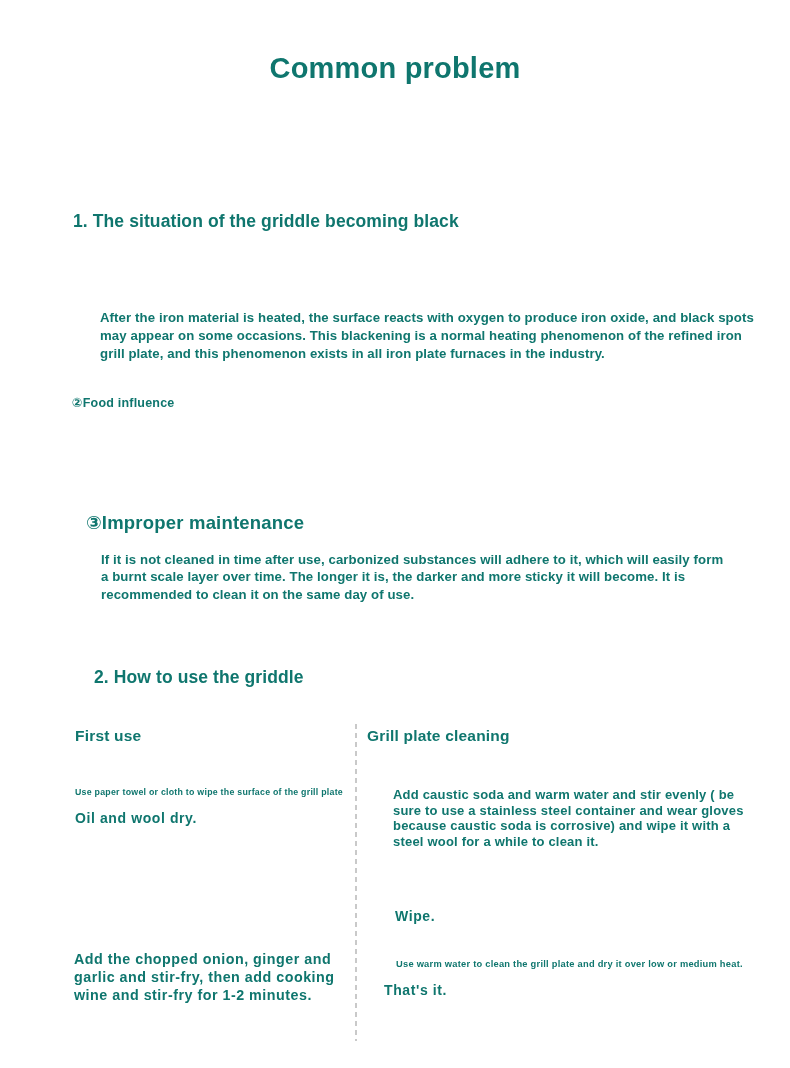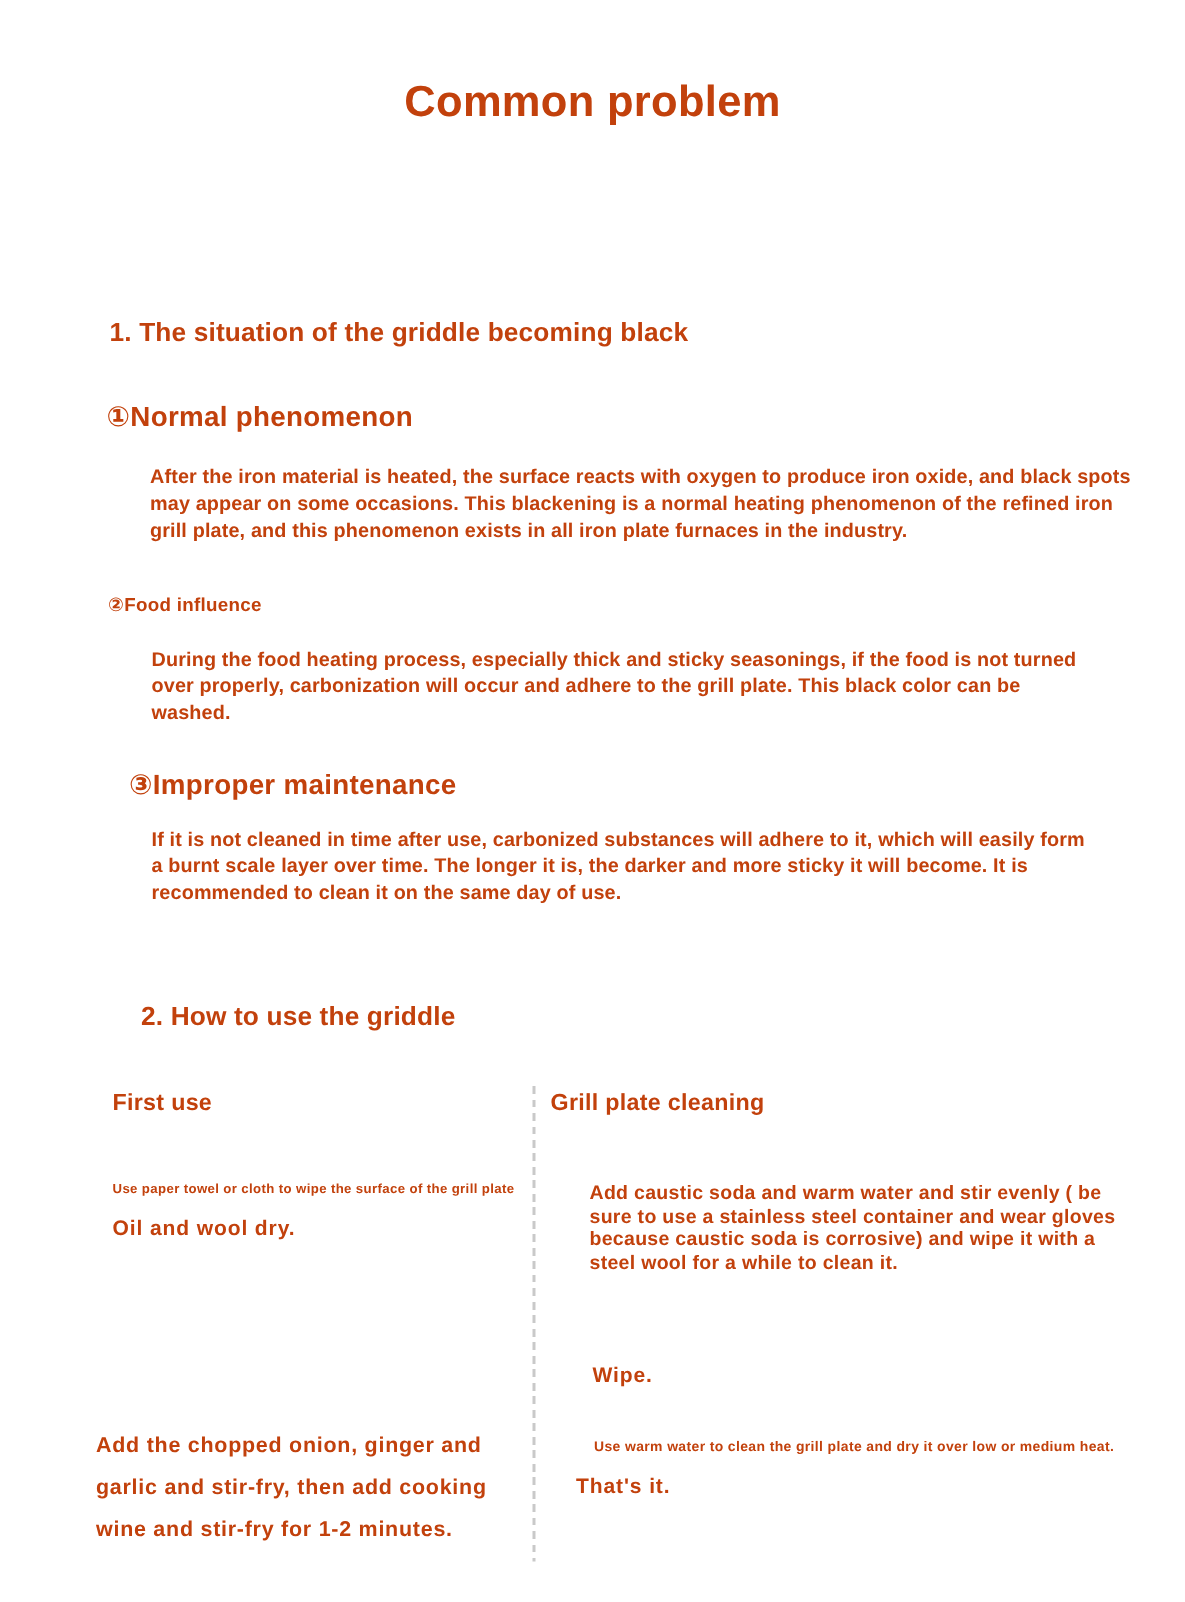--- a/index.html
+++ b/index.html
@@ -14,21 +14,21 @@
     margin: 0 auto;
     background: #ffffff;
     font-family: "Liberation Sans", "DejaVu Sans", sans-serif;
     color: #161616;
     overflow: hidden;
   }
   .page * {
     margin: 0;
     padding: 0;
     font-weight: 700;
-    color: #c2410c;
+    color: #0f766e;
   }
   .abs { position: absolute; }
 
   .title {
     top: 52px;
     left: 0;
     width: 100%;
     text-align: center;
     font-size: 29px;
     letter-spacing: 0.2px;
@@ -103,42 +103,40 @@
   }
   .pos-la1 { top: 810px; left: 75px; }
   .pos-ra2 { top: 908px; left: 395px; }
   .pos-ra3 { top: 982px; left: 384px; }
 
   .pos-la2 {
     top: 880px; left: 74px; width: 294px;
     font-size: 12.7px; line-height: 15.8px; letter-spacing: 0.35px;
   }
   .pos-la3 {
-    top: 950px; left: 64px; width: 286px;
-    font-size: 14.3px; line-height: 28px; letter-spacing: 0.5px;
+    top: 950px; left: 74px; width: 286px;
+    font-size: 14.3px; line-height: 18px; letter-spacing: 0.5px;
   }
   .pos-ra1 {
     top: 787px; left: 393px; width: 364px;
     font-size: 13px; line-height: 15.6px; letter-spacing: 0.2px;
   }
 </style>
 </head>
 <body>
 
 <div class="page">
 
   <h1 class="abs title">Common problem</h1>
 
   <h2 class="abs s1-heading">1. The situation of the griddle becoming black</h2>
 
-  <h3 class="abs item-heading-large pos-i1">①Normal phenomenon</h3>
   <p class="abs body-para pos-b1">After the iron material is heated, the surface reacts with oxygen to produce iron oxide, and black spots may appear on some occasions. This blackening is a normal heating phenomenon of the refined iron grill plate, and this phenomenon exists in all iron plate furnaces in the industry.</p>
 
   <h3 class="abs item-heading-small pos-i2">②Food influence</h3>
-  <p class="abs body-para pos-b2">During the food heating process, especially thick and sticky seasonings, if the food is not turned over properly, carbonization will occur and adhere to the grill plate. This black color can be washed.</p>
 
   <h3 class="abs item-heading-large pos-i3">③Improper maintenance</h3>
   <p class="abs body-para pos-b3">If it is not cleaned in time after use, carbonized substances will adhere to it, which will easily form a burnt scale layer over time. The longer it is, the darker and more sticky it will become. It is recommended to clean it on the same day of use.</p>
 
   <h2 class="abs s2-heading">2. How to use the griddle</h2>
 
   <div class="abs divider"></div>
 
   <h3 class="abs col-heading pos-ch-left">First use</h3>
   <p class="abs note pos-ln1">Use paper towel or cloth to wipe the surface of the grill plate</p>

